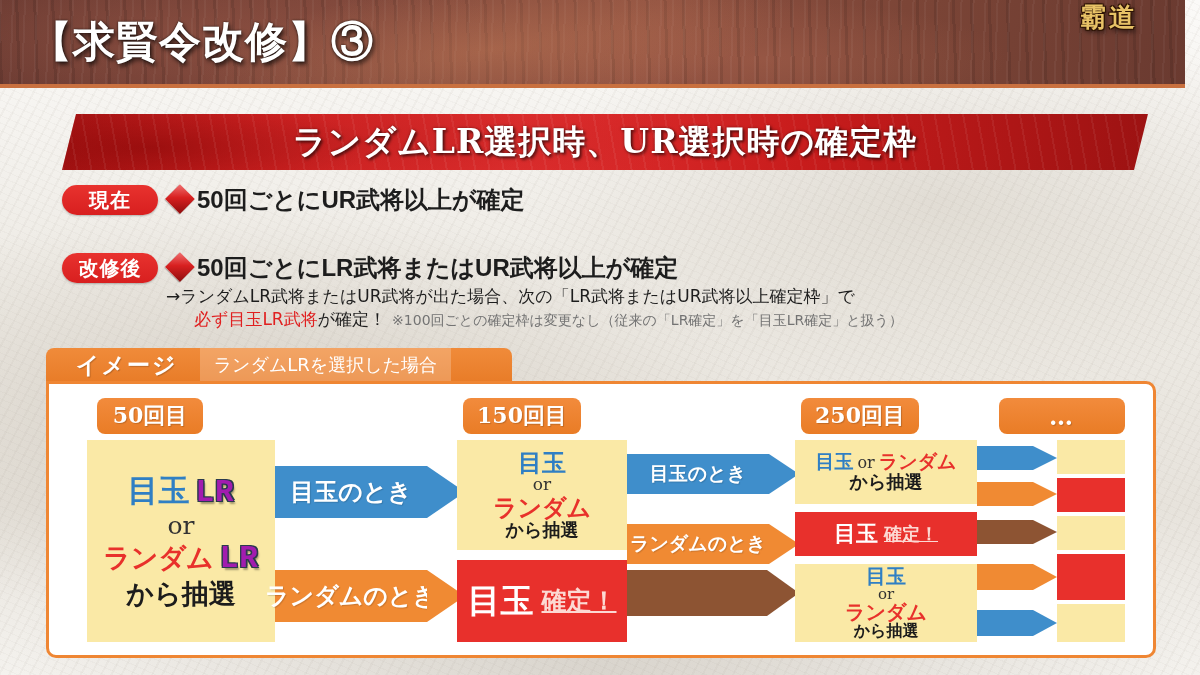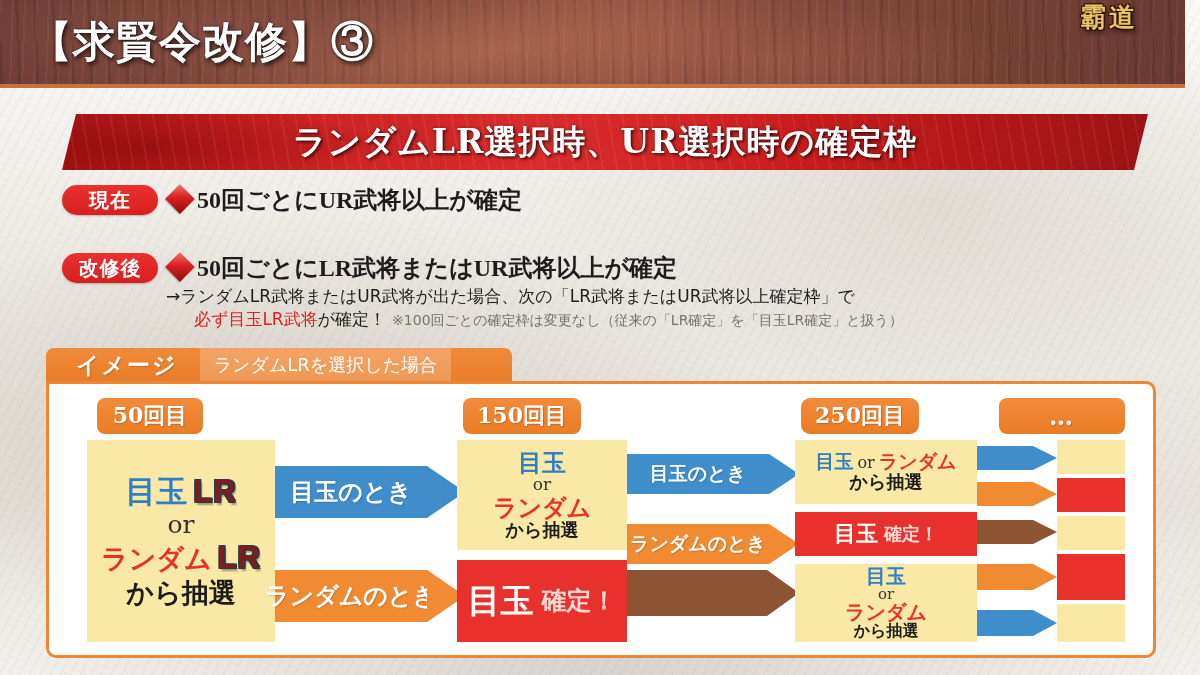--- a/index.html
+++ b/index.html
@@ -142,21 +142,21 @@
     display: inline-block;
     width: 21px; height: 21px;
     margin: 0 8px 0 10px;
     background: linear-gradient(135deg, #f07070 0%, #d82020 45%, #8e0d0d 100%);
     transform: rotate(45deg) translateY(-2px);
     vertical-align: middle;
     box-shadow: 0 1px 1px rgba(0,0,0,0.3);
   }
   .cmp-head {
     display: inline-block;
-    font-family: Liberation Serif, serif;
+    font-family: Liberation Sans, sans-serif;
     font-size: 24px; font-weight: bold; color: #1d1d1d;
     vertical-align: middle;
     letter-spacing: 0px;
   }
   .cmp-sub {
     margin-left: 104px; margin-top: 1px;
     font-family: "DejaVu Sans", "Liberation Sans", sans-serif;
     font-size: 17px; color: #1d1d1d;
     white-space: nowrap;
   }
@@ -231,26 +231,26 @@
     line-height: 1.05;
   }
   .fbox.yellow { background: #fae9a6; }
   .fbox.red    { background: #e8302c; }
 
   .t-medama { color: #2f7fc4; font-weight: bold; font-family: "DejaVu Serif", "Liberation Serif", serif; }
   .t-random { color: #e8312b; font-weight: bold; font-family: "DejaVu Serif", "Liberation Serif", serif; }
   .t-or     { color: #333; font-family: "DejaVu Serif", "Liberation Serif", serif; }
   .t-plain  { color: #1c1c1c; font-weight: bold; font-family: "DejaVu Serif", "Liberation Serif", serif; }
   .t-white  { color: #ffffff; font-weight: bold; font-family: "DejaVu Serif", "Liberation Serif", serif; }
-  .t-pale   { color: #fcd9d3; font-weight: bold; font-family: "DejaVu Serif", "Liberation Serif", serif; }
+  .t-pale   { color: #fcd9d3; font-weight: bold; font-family: "DejaVu Serif", "Liberation Serif", serif; text-decoration: underline; }
 
   .lr-chip {
-    font-family: Liberation Sans, sans-serif;
+    font-family: Liberation Mono, monospace;
     font-weight: bold;
-    color: #7f1d1d;
+    color: #a21caf;
     text-shadow:
       1.4px 1.4px 0 #2b3a4d, -1.2px -1.2px 0 #2b3a4d,
       1.4px -1.2px 0 #2b3a4d, -1.2px 1.4px 0 #2b3a4d,
       2px 3px 2px rgba(0,0,0,0.35);
     letter-spacing: 1px;
   }
 
   
   .arrow {
     position: absolute;
@@ -312,21 +312,21 @@
 
   <div class="panel-tab">
     <div class="panel-tab-label">イメージ</div>
     <div class="panel-tab-sub">ランダムLRを選択した場合</div>
   </div>
 
   <div class="panel-body">
 
     <div class="col-pill" style="left:48px; top:14px; width:106px;">50回目</div>
     <div class="col-pill" style="left:414px; top:14px; width:118px;">150回目</div>
-    <div class="col-pill" style="left:752px; top:14px; width:118px;border-radius:9px;">250回目</div>
+    <div class="col-pill" style="left:752px; top:14px; width:118px;">250回目</div>
     <div class="col-pill" style="left:950px; top:14px; width:126px; font-size:24px; letter-spacing:2px;">…</div>
 
     <div class="fbox yellow" style="left:38px; top:56px; width:188px; height:202px; gap:4px;">
       <div style="display:flex; align-items:baseline; gap:6px;">
         <span class="t-medama" style="font-size:31px;">目玉</span>
         <span class="lr-chip" style="font-size:31px;">LR</span>
       </div>
       <div class="t-or" style="font-size:25px;">or</div>
       <div style="display:flex; align-items:baseline; gap:6px;">
         <span class="t-random" style="font-size:27px;">ランダム</span>

